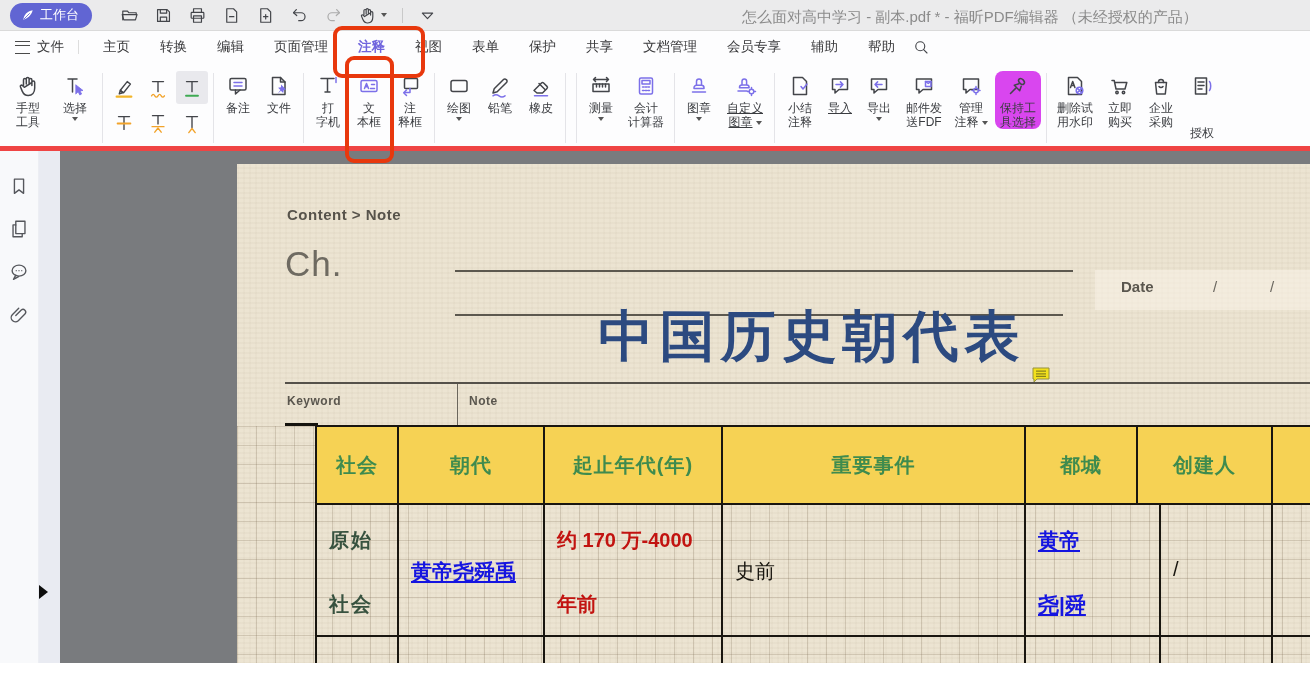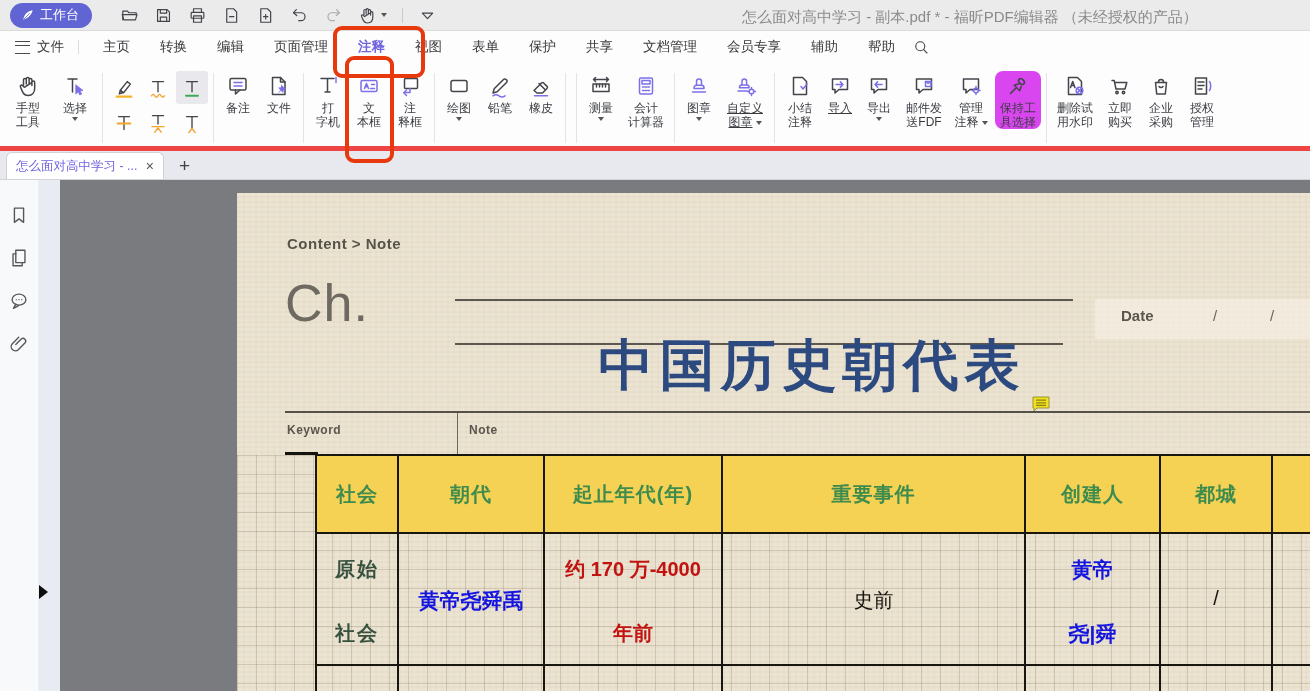--- a/index.html
+++ b/index.html
@@ -56,21 +56,21 @@
   .istrip{width:38px;background:#f8f9fb;display:flex;flex-direction:column;align-items:center;padding-top:24px;gap:21px;flex:none}
   .pstrip{width:22px;background:#e9ebf2;border-left:1px solid #eceef3;flex:none;box-sizing:border-box}
   .vp{flex:1;background:#797b7e;position:relative;overflow:hidden}
   .handle{position:absolute;left:39px;top:585px;width:0;height:0;border-top:7px solid transparent;border-bottom:7px solid transparent;border-left:9px solid #0d0d0d;z-index:30}
 
   
   .page{position:absolute;left:177px;top:13px;width:1120px;height:520px;background:#ece4d2;
     background-image:repeating-linear-gradient(0deg,rgba(125,105,75,.04) 0 2px,rgba(0,0,0,0) 2px 5px),
                      repeating-linear-gradient(90deg,rgba(125,105,75,.03) 0 2px,rgba(0,0,0,0) 2px 6px)}
   .bc{left:50px;top:42px;font-size:15px;font-weight:bold;color:#57534b;letter-spacing:.5px}
-  .chap{left:48px;top:80px;font-size:52px;color:#6e6a61;letter-spacing:1px}
+  .chap{left:48px;top:80px;font-size:35px;color:#6e6a61;letter-spacing:1px}
   .tline{height:2px;background:#5c584f}
   .tline1{left:218px;top:106px;width:618px}
   .tline2{left:218px;top:150px;width:608px}
   .dateband{left:858px;top:106px;width:262px;height:40px;background:rgba(249,243,231,.55)}
   .datelabel{left:884px;top:114px;font-size:15px;font-weight:bold;color:#5a564e}
   .slash{font-size:15px;color:#6a665e}
   .slash1{left:976px;top:114px}
   .slash2{left:1033px;top:114px}
   .bigtitle{left:295px;top:136px;width:560px;text-align:center;font-family:"DejaVu Serif",serif;font-weight:bold;
             font-size:55px;color:#2c4a80;letter-spacing:6px;white-space:nowrap}
@@ -87,24 +87,24 @@
 
   
   .dtable{left:78px;top:261px;border-left:2px solid #191610;border-top:2px solid #191610}
   .trow{display:flex}
   .cell{border-right:2px solid #191610;border-bottom:2px solid #191610;box-sizing:border-box;position:relative}
   .c1{width:82px}.c2{width:146px}.c3{width:178px}.c4{width:303px}.c5{width:135px}.c6{width:112px}.c7{width:120px}
   .hrow .cell{background:#f6d254;height:78px;display:flex;align-items:center;justify-content:center;
               font-size:20px;font-weight:bold;color:#3e8b4e;letter-spacing:1px}
   .brow .cell{height:132px}
   .brow2 .cell{height:44px}
-  .tl{position:absolute;left:0;right:0;text-align:center;font-size:20px;white-space:nowrap}
+  .tl{position:absolute;left:12px;right:0;text-align:left;font-size:20px;white-space:nowrap}
   .tl.l1{top:22px}.tl.l2{top:86px}.tl.m{top:53px}
   .grn{color:#37523f;font-weight:bold;letter-spacing:2px}
-  .lnk{color:#1515e0;font-weight:bold;font-size:21px}
+  .lnk{color:#1515e0;font-weight:bold;text-decoration:underline;font-size:21px}
   .redt{color:#c21310;font-weight:bold}
   .blk{color:#18150f}
 
   
   .rb{position:absolute;border:4px solid #e8380d;border-radius:9px;z-index:40;box-sizing:border-box}
   #rb1{left:333px;top:26px;width:92px;height:52px}
   #rb2{left:345px;top:56px;width:49px;height:107px}
 </style>
 </head>
 <body>
@@ -520,41 +520,34 @@
           <div class="ichold">
             <svg class="" width="24" height="24" viewBox="0 0 24 24" fill="none" stroke="#43454a" stroke-width="1.5" stroke-linecap="round" stroke-linejoin="round">
               <path d="M6.5 8.5h11l-1.2 11.5H7.7z"></path>
               <path d="M9.5 8.5V8a2.5 2.5 0 0 1 5 0v.5"></path>
               <path d="M10 12.5a2.6 2.6 0 0 0 4 0"></path>
             </svg>
           </div>
           <span class="tlabel">企业</span>
           <span class="tlabel">采购</span>
         </div>
-        <div class="tbtn" style="width: 38px;">
+        <div class="tbtn" style="width: 38px; gap: 25px;">
           <div class="ichold">
             <svg class="" width="24" height="24" viewBox="0 0 24 24" fill="none" stroke="#43454a" stroke-width="1.5" stroke-linecap="round" stroke-linejoin="round">
               <path d="M5.5 4h11v16h-11z"></path>
               <path d="M8 8h6M8 11.5h6M8 15h4"></path>
               <path d="M19.5 7.5c1.6 1.6 1.6 7.4 0 9" stroke="#7c70e9"></path>
             </svg>
           </div>
           <span class="tlabel">授权</span>
           <span class="tlabel">管理</span>
         </div>
       </div>
     </div>
 
-  <div class="tabs">
-    <div class="tab">
-      <span>怎么面对高中学习 - ...</span>
-      <span class="tab-close">×</span>
-    </div>
-    <div class="newtab">+</div>
-  </div>
 
   <div class="main">
     <div class="istrip" id="side-icons">
         <div class="sibtn">
           <svg class="" width="22" height="22" viewBox="0 0 24 24" fill="none" stroke="#55575c" stroke-width="1.5" stroke-linecap="round" stroke-linejoin="round">
             <path d="M7 4.5h10V20l-5-3.8L7 20z"></path>
           </svg>
         </div>
         <div class="sibtn">
           <svg class="" width="22" height="22" viewBox="0 0 24 24" fill="none" stroke="#55575c" stroke-width="1.5" stroke-linecap="round" stroke-linejoin="round">
@@ -602,22 +595,22 @@
         <div class="abs tvline"></div>
         <div class="abs shortline"></div>
         <div class="abs gridlayer"></div>
 
         <div class="abs dtable">
           <div class="trow hrow">
             <div class="cell c1">社会</div>
             <div class="cell c2">朝代</div>
             <div class="cell c3">起止年代(年)</div>
             <div class="cell c4">重要事件</div>
+            <div class="cell c6">都城</div>
             <div class="cell c5">创建人</div>
-            <div class="cell c6">都城</div>
             <div class="cell c7"></div>
           </div>
           <div class="trow brow">
             <div class="cell c1">
               <span class="tl l1 grn">原始</span>
               <span class="tl l2 grn">社会</span>
             </div>
             <div class="cell c2">
               <span class="tl m lnk">黄帝尧舜禹</span>
             </div>

